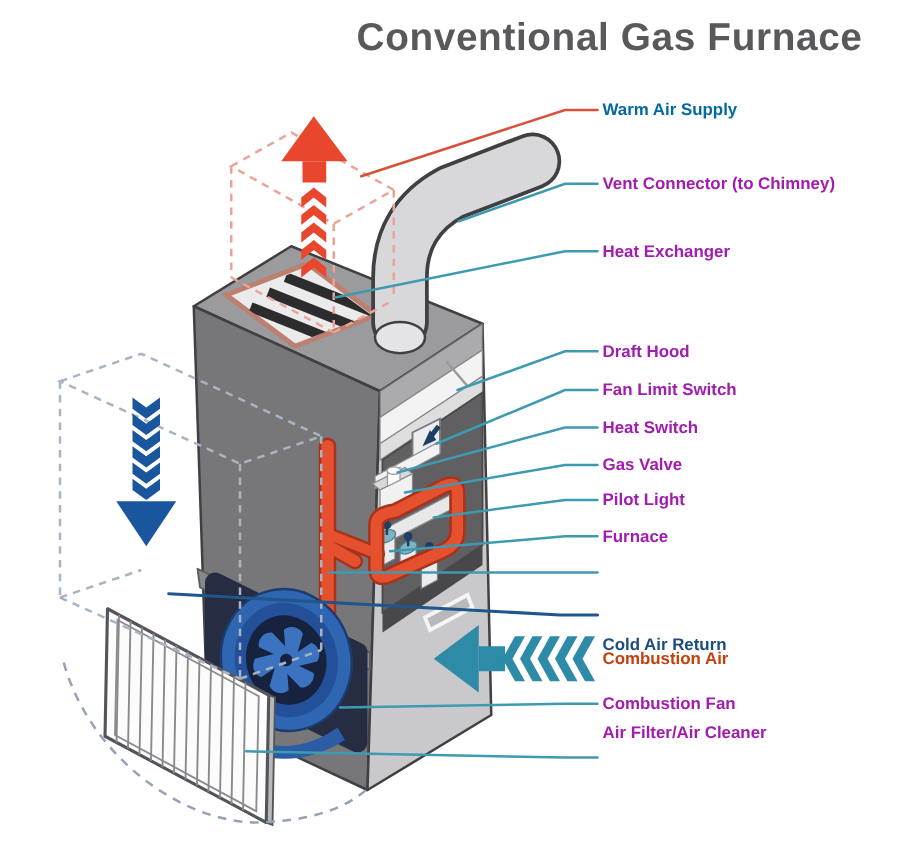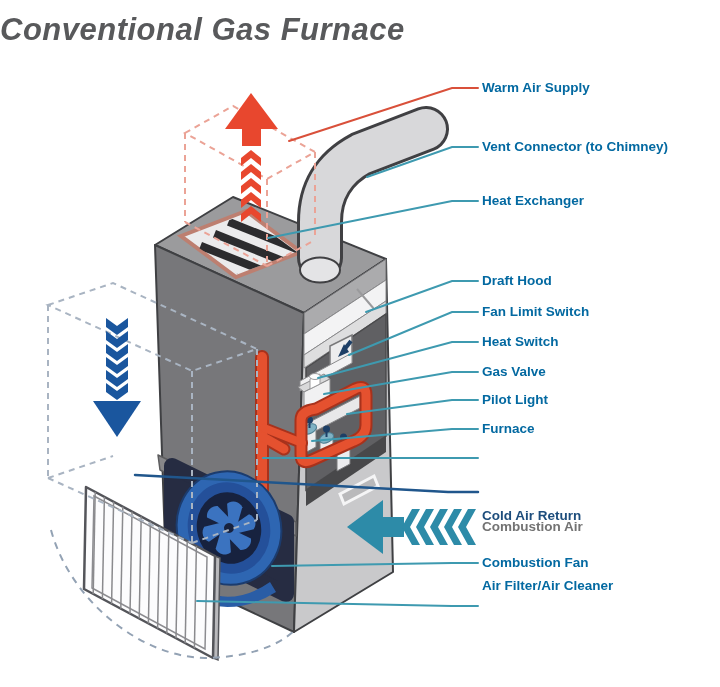--- a/index.html
+++ b/index.html
@@ -1,25 +1,25 @@
 <!DOCTYPE html>
 <html><head>
 <meta charset="utf-8">
 <style>
   html,body{margin:0;padding:0;background:#ffffff;}
   .stage{position:relative;width:720px;height:687px;background:#ffffff;
          font-family:"Liberation Sans",sans-serif;overflow:hidden;}
-  .title{position:absolute;top:12px;left:0;width:690px;text-align:left;
-         font-size:31px;font-weight:bold;color:#58595b;letter-spacing:.5px;font-style:italic;}
+  .title{position:absolute;top:12px;left:0;width:690px;text-align:right;
+         font-size:31px;font-weight:bold;color:#58595b;letter-spacing:.5px;}
   .diagram-svg{position:absolute;left:0;top:0;}
   .lbl{position:absolute;left:482px;transform:translateY(-52%);
-       font-size:13.5px;font-weight:bold;color:#0369a1;white-space:nowrap;}
+       font-size:13.5px;font-weight:bold;color:#a21caf;white-space:nowrap;}
   .lbl.red{color:#0369a1;}
   .lbl.navy{color:#1d4d7c;}
-  .lbl.teal{color:#737373;}
+  .lbl.teal{color:#c2410c;}
 </style>
 </head>
 <body>
 
 <div class="stage">
 
   <svg class="diagram-svg" width="720" height="687" viewBox="0 0 720 687">
 
     <g stroke-linejoin="round">
       <polygon points="155,245 233,197 386,259 304,313" fill="#9b9b9d" stroke="#3f4043" stroke-width="2"></polygon>

